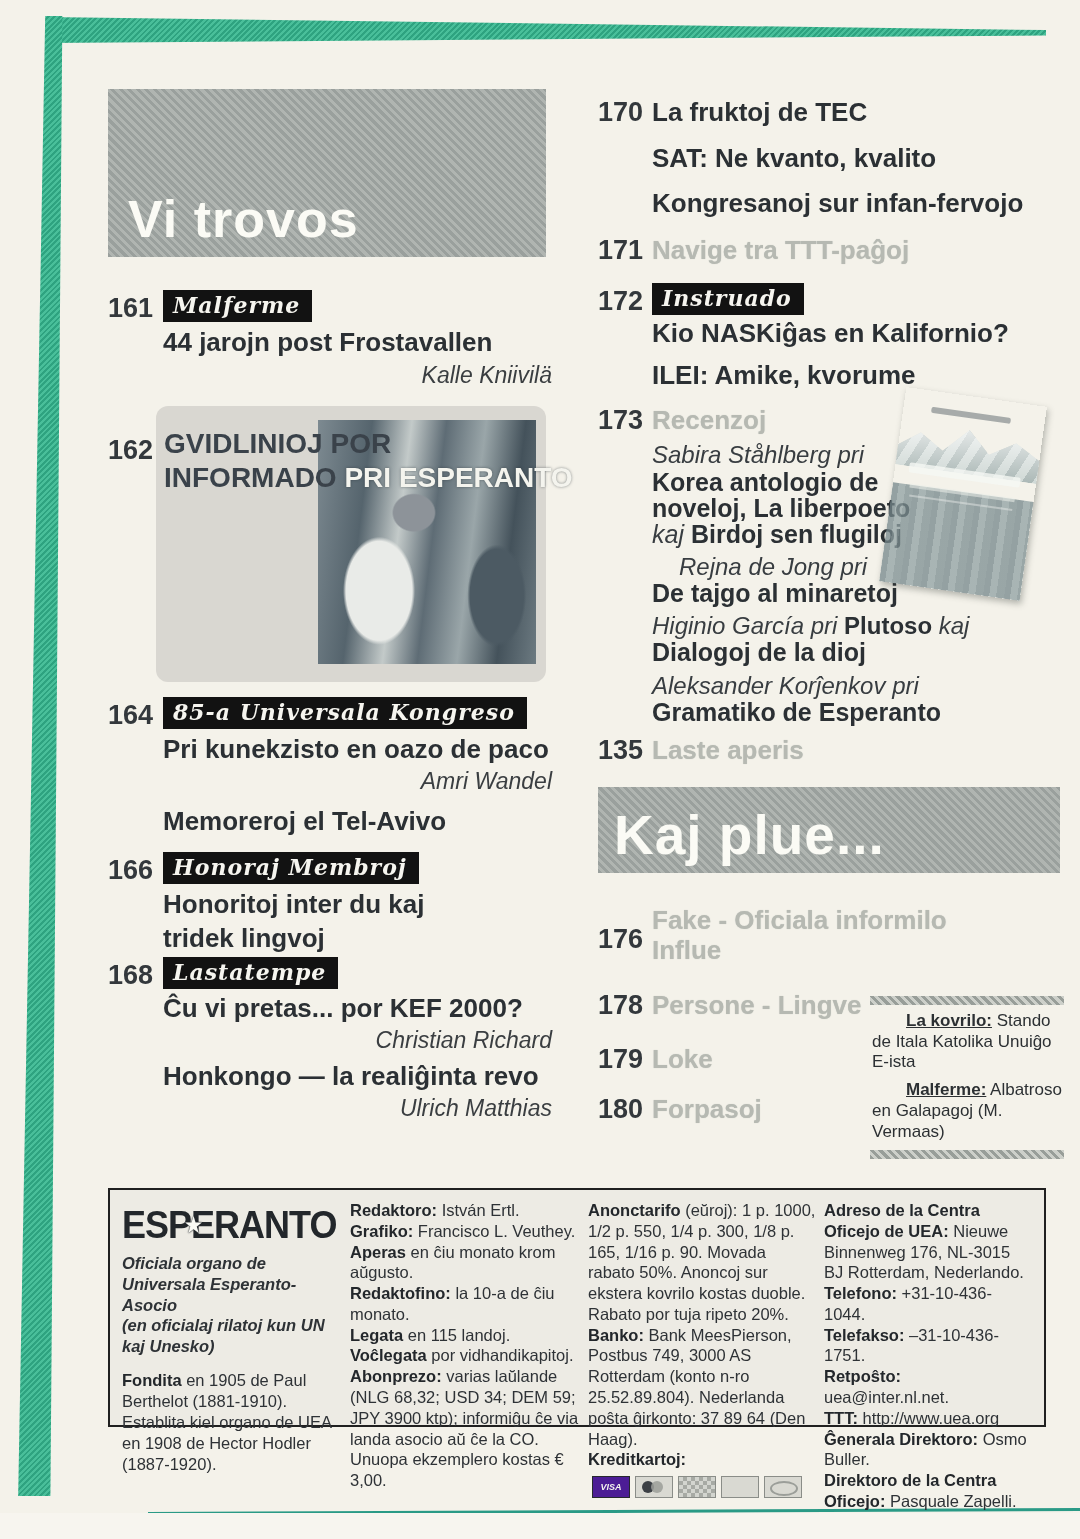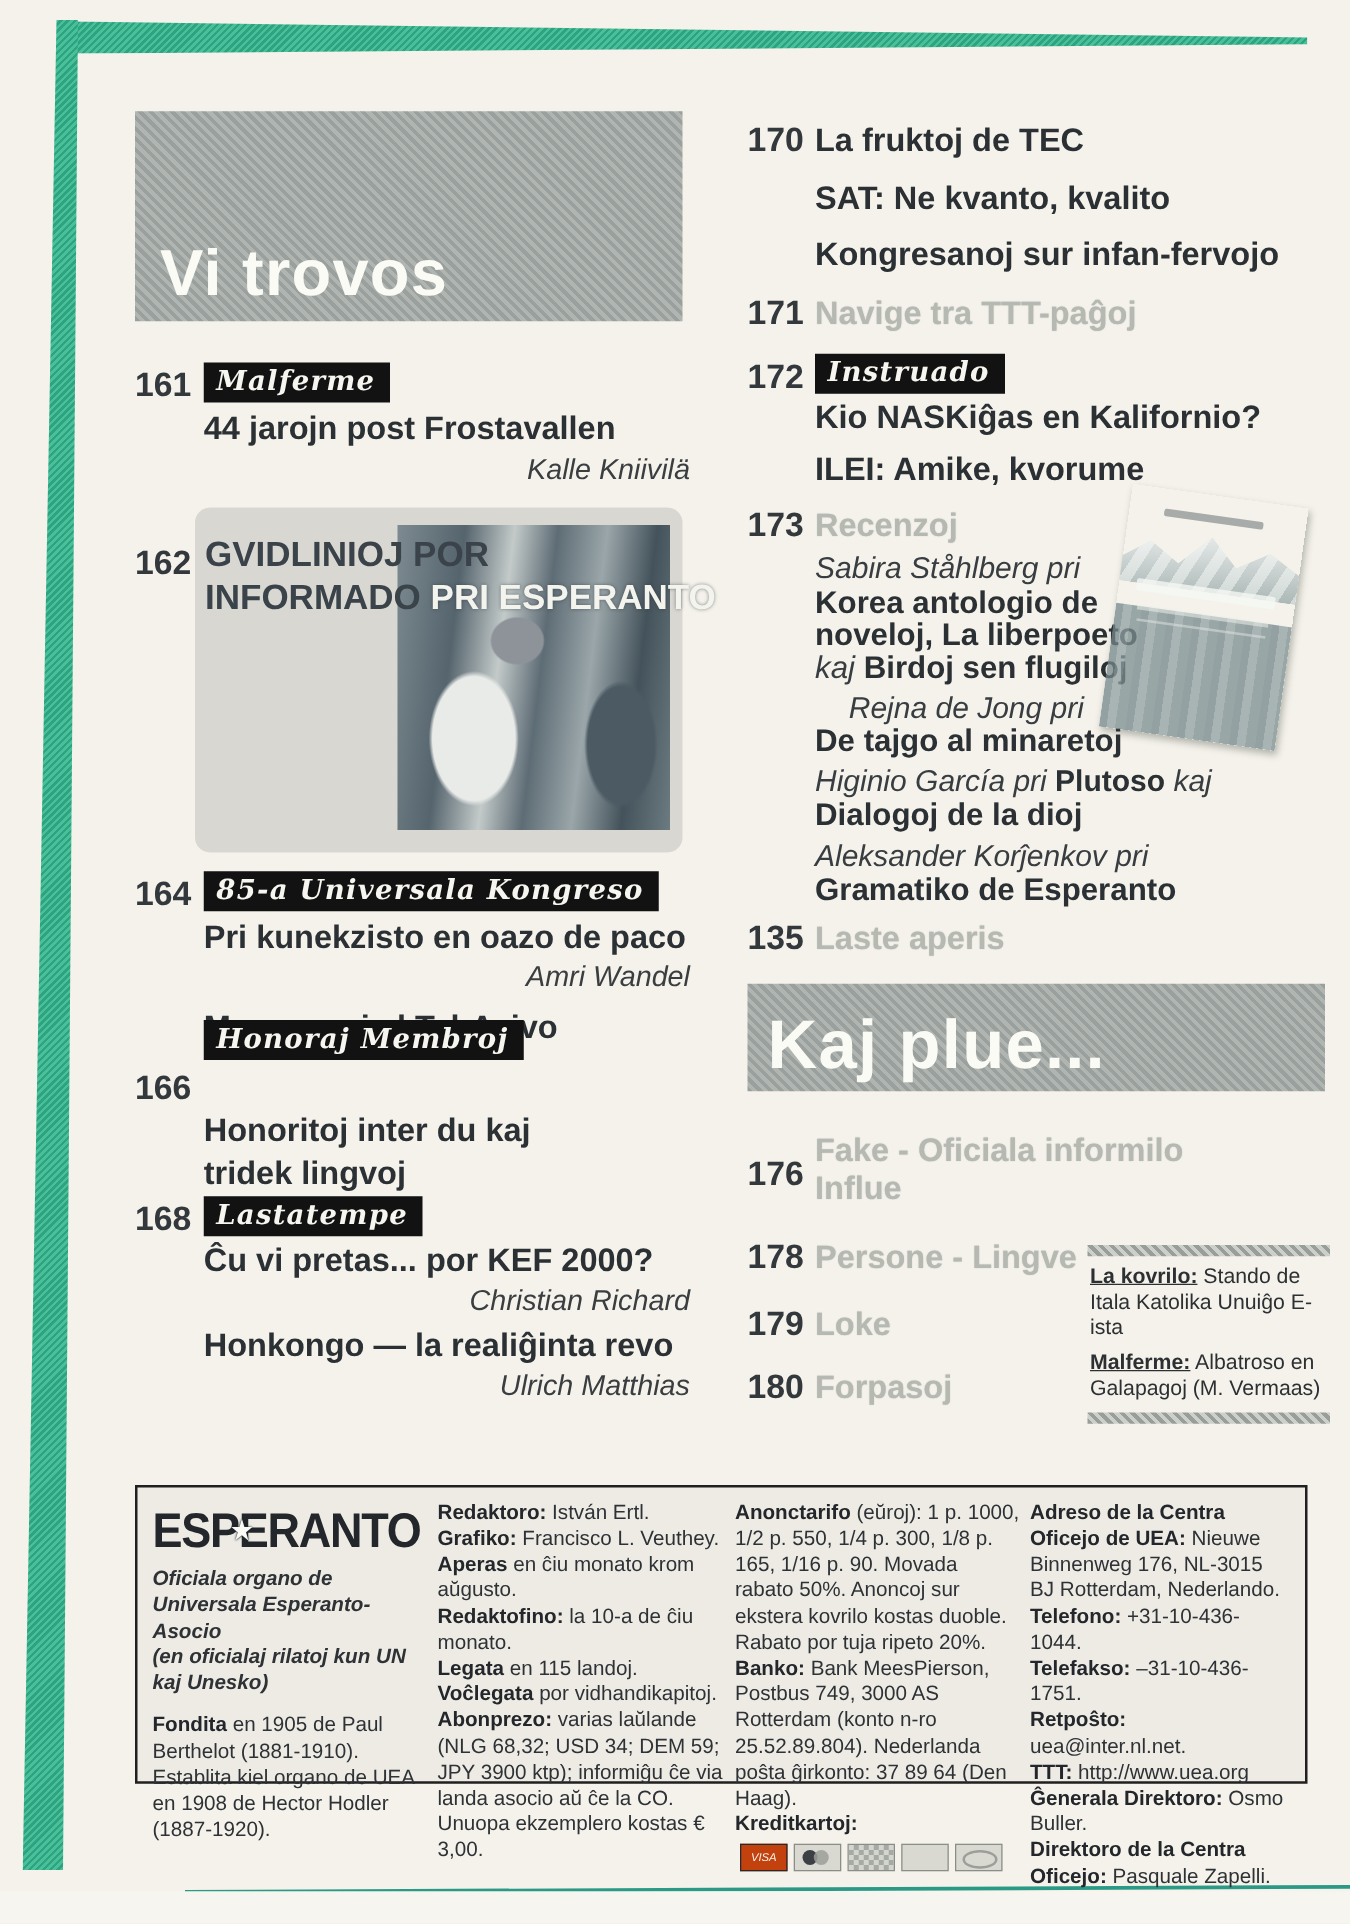--- a/index.html
+++ b/index.html
@@ -61,37 +61,37 @@
   .book-streaks{position:absolute;left:0;top:96px;width:142px;height:100px;
     background:repeating-linear-gradient(90deg,#74868a 0 6px,#8fa0a2 6px 13px,#7b8d90 13px 21px);opacity:.75;}
   .book-titleline{position:absolute;left:14px;top:74px;width:112px;height:10px;background:rgba(245,247,244,.8);
     border-radius:2px;box-shadow:0 18px 0 -3px rgba(235,238,234,.55),0 28px 0 -4px rgba(235,238,234,.45);}
   .book-authorline{position:absolute;left:28px;top:16px;width:80px;height:6px;background:rgba(90,100,105,.5);border-radius:2px;}
 
   
   .side-box{left:870px;top:996px;width:194px;}
   .hatch{height:9px;background:repeating-linear-gradient(45deg,#989e99 0 3px,#cdd0ca 3px 6px);}
   .side-box .content{padding:6px 0 8px 2px;font-size:17px;line-height:1.22;color:#2c3033;}
-  .side-box .lbl{font-weight:700;text-decoration:underline;}
+  .side-box .lbl{font-weight:700;text-decoration:underline;margin-left:34px;}
   .side-box .gap{height:7px;}
 
   
   .colophon{left:108px;top:1188px;width:934px;height:235px;background:#edebe4;border:2px solid #202020;}
   .colophon .col{position:absolute;top:10px;font-size:16.5px;line-height:1.26;color:#2e3236;}
   .colophon .cline{margin:0;}
   .colophon b{color:#23272b;}
   .logo{position:relative;font-size:36px;font-weight:900;letter-spacing:-1px;color:#23272b;
     transform:scaleY(1.08);transform-origin:left top;white-space:nowrap;}
   .logo-star{position:absolute;left:63px;top:12px;font-size:19px;color:#fbfbf5;
     text-shadow:0 0 2px #23272b,0 0 1px #23272b;}
   .subtitle{margin-top:8px;font-style:italic;font-weight:700;line-height:1.25;}
   .founded{margin-top:14px;}
   .cards{display:inline-flex;gap:5px;vertical-align:-4px;margin-left:4px;}
   .card{width:36px;height:20px;border:1px solid #8a8d88;background:#d9d9d2;position:relative;display:inline-block;}
-  .card.visa{background:#c2410c;color:#f4f4ee;font-size:9px;font-weight:400;font-style:italic;
+  .card.visa{background:#4c1d95;color:#f4f4ee;font-size:9px;font-weight:700;font-style:italic;
     text-align:center;line-height:20px;border-color:#26292e;}
   .card.circles:before{content:"";position:absolute;left:6px;top:4px;width:12px;height:12px;border-radius:50%;background:#3c4045;}
   .card.circles:after{content:"";position:absolute;left:15px;top:4px;width:12px;height:12px;border-radius:50%;background:#9b9e99;opacity:.85;}
   .card.checker{background:repeating-conic-gradient(#a7aaa4 0 25%,#d3d5cf 0 50%) 0 0/8px 8px;}
   .card.oval:before{content:"";position:absolute;left:5px;top:4px;width:24px;height:11px;border:2px solid #9b9e99;border-radius:50%;}
 </style>
 </head>
 <body>
 
 <div class="page">
@@ -117,21 +117,21 @@
     <div class="feature-title2"><span>INFORMADO </span><span class="over-photo">PRI ESPERANTO</span></div>
   </div>
 
   <div class="num" style="left:108px;top:700px;">164</div>
   <div class="tagbox" style="left:163px;top:697px;">85-a Universala Kongreso</div>
   <div class="title" style="left:163px;top:734px;">Pri kunekzisto en oazo de paco</div>
   <div class="author" style="left:163px;top:768px;width:389px;">Amri Wandel</div>
   <div class="title" style="left:163px;top:806px;">Memoreroj el Tel-Avivo</div>
 
   <div class="num" style="left:108px;top:855px;">166</div>
-  <div class="tagbox" style="left:163px;top:816px;">Honoraj Membroj</div>
+  <div class="tagbox" style="left:163px;top:852px;">Honoraj Membroj</div>
   <div class="title" style="left:163px;top:889px;">Honoritoj inter du kaj</div>
   <div class="title" style="left:163px;top:923px;">tridek lingvoj</div>
 
   <div class="num" style="left:108px;top:960px;">168</div>
   <div class="tagbox" style="left:163px;top:957px;">Lastatempe</div>
   <div class="title" style="left:163px;top:993px;">Ĉu vi pretas... por KEF 2000?</div>
   <div class="author" style="left:163px;top:1027px;width:389px;">Christian Richard</div>
   <div class="title" style="left:163px;top:1061px;">Honkongo — la realiĝinta revo</div>
   <div class="author" style="left:163px;top:1095px;width:389px;">Ulrich Matthias</div>
 

